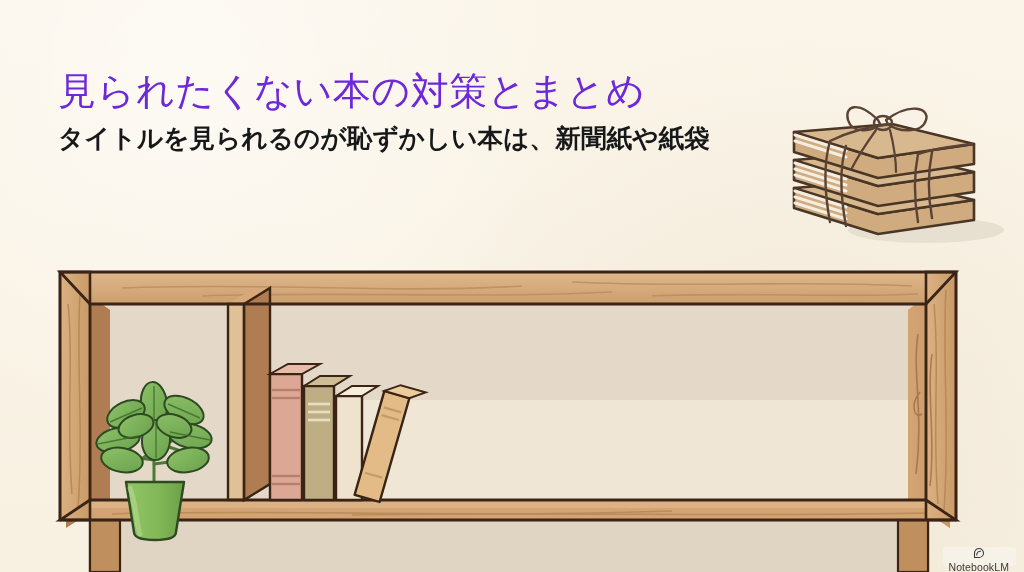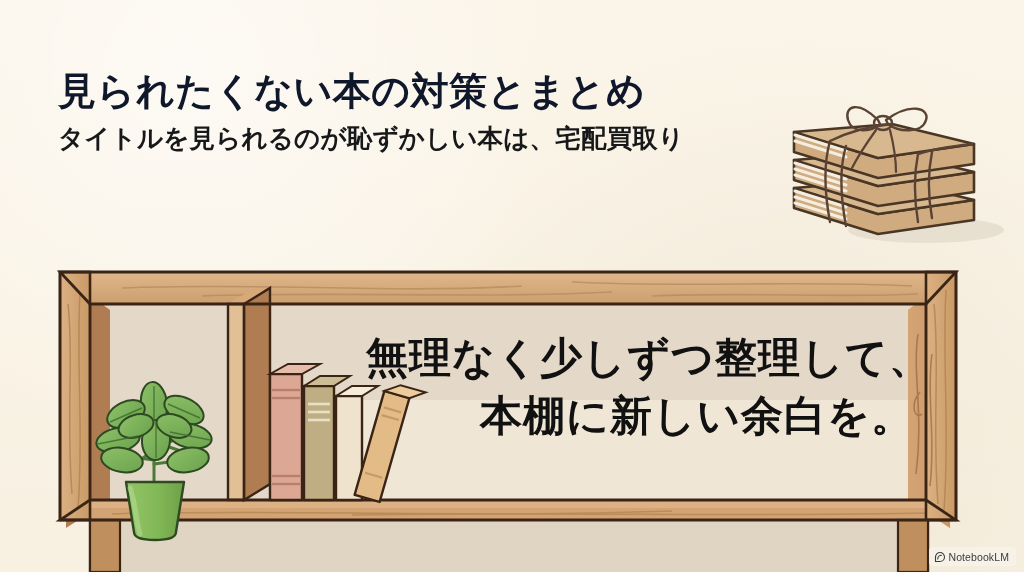--- a/index.html
+++ b/index.html
@@ -28,23 +28,23 @@
   }
 
   
   #headline {
     position: absolute;
     left: 58px;
     top: 44px;
     width: 700px;
     font-size: 38px;
     line-height: 1.18;
-    font-weight: 700;
+    font-weight: 400;
     letter-spacing: .5px;
-    color: #0f172a;
+    color: #6d28d9;
     white-space: nowrap;
   }
   #body-copy {
     position: absolute;
     left: 58px;
     top: 120px;
     width: 712px;
     font-size: 25.5px;
     line-height: 1.48;
     font-weight: 700;
@@ -98,40 +98,41 @@
     position: absolute;
     right: 8px;
     bottom: 6px;
     height: 19px;
     padding: 0 7px 0 5px;
     display: flex;
     align-items: center;
     gap: 2px;
     background: rgba(247,242,233,.88);
     border-radius: 4px;
+    flex-direction: column;
   }
   #watermark .wm-label {
     font-size: 10.5px;
     color: #3c3c3c;
     font-family: "Liberation Sans", sans-serif;
     letter-spacing: .1px;
     white-space: nowrap;
   }
 </style>
 </head>
 <body>
 
 <div id="slide">
 
   <div id="paper-grain"></div>
 
   <h1 id="headline">見られたくない本の対策とまとめ</h1>
 
   <div id="body-copy">
-    <span class="ln">タイトルを見られるのが恥ずかしい本は、宅配買取り</span>
+    <span class="ln">タイトルを見られるのが恥ずかしい本は、新聞紙や紙袋</span>
   </div>
 
   <div id="wrapped-books">
     <svg viewBox="0 0 230 186" width="230" height="186">
 
       <ellipse cx="140" cy="168" rx="78" ry="13" fill="#e4dccd" opacity="0.85"></ellipse>
       <g stroke="#4a3625" stroke-width="2.6" stroke-linejoin="round" stroke-linecap="round" fill="none">
 
         <path d="M8 126 L92 152 L188 138 L188 158 L92 172 L8 146 Z" fill="#cfab7f"></path>
         <path d="M8 126 L92 152 L188 138 L106 118 Z" fill="#d8b88f"></path>
@@ -341,24 +342,20 @@
           <g stroke="#c59a64" stroke-width="2.2" fill="none">
             <path d="M316 144 L334 144"></path>
             <path d="M316 152 L334 152"></path>
             <path d="M316 212 L334 212"></path>
           </g>
         </g>
       </g>
     </svg>
   </div>
 
-  <div id="quote">
-    <span class="qline l1">無理なく少しずつ整理して、</span>
-    <span class="qline l2">本棚に新しい余白を。</span>
-  </div>
 
   <div id="watermark">
     <span style="display:flex;">
       <svg width="12" height="12" viewBox="0 0 24 24">
         <path d="M12 3 C7 3 3 7 3 12 L3 21 L12 21 C17 21 21 17 21 12 C21 7 17 3 12 3 Z" fill="none" stroke="#3c3c3c" stroke-width="2.2"></path>
         <path d="M7.5 16 C7.5 11.5 10.5 8.5 15 8.5" fill="none" stroke="#3c3c3c" stroke-width="2.2" stroke-linecap="round"></path>
       </svg>
     </span>
     <span class="wm-label">NotebookLM</span>
   </div>

